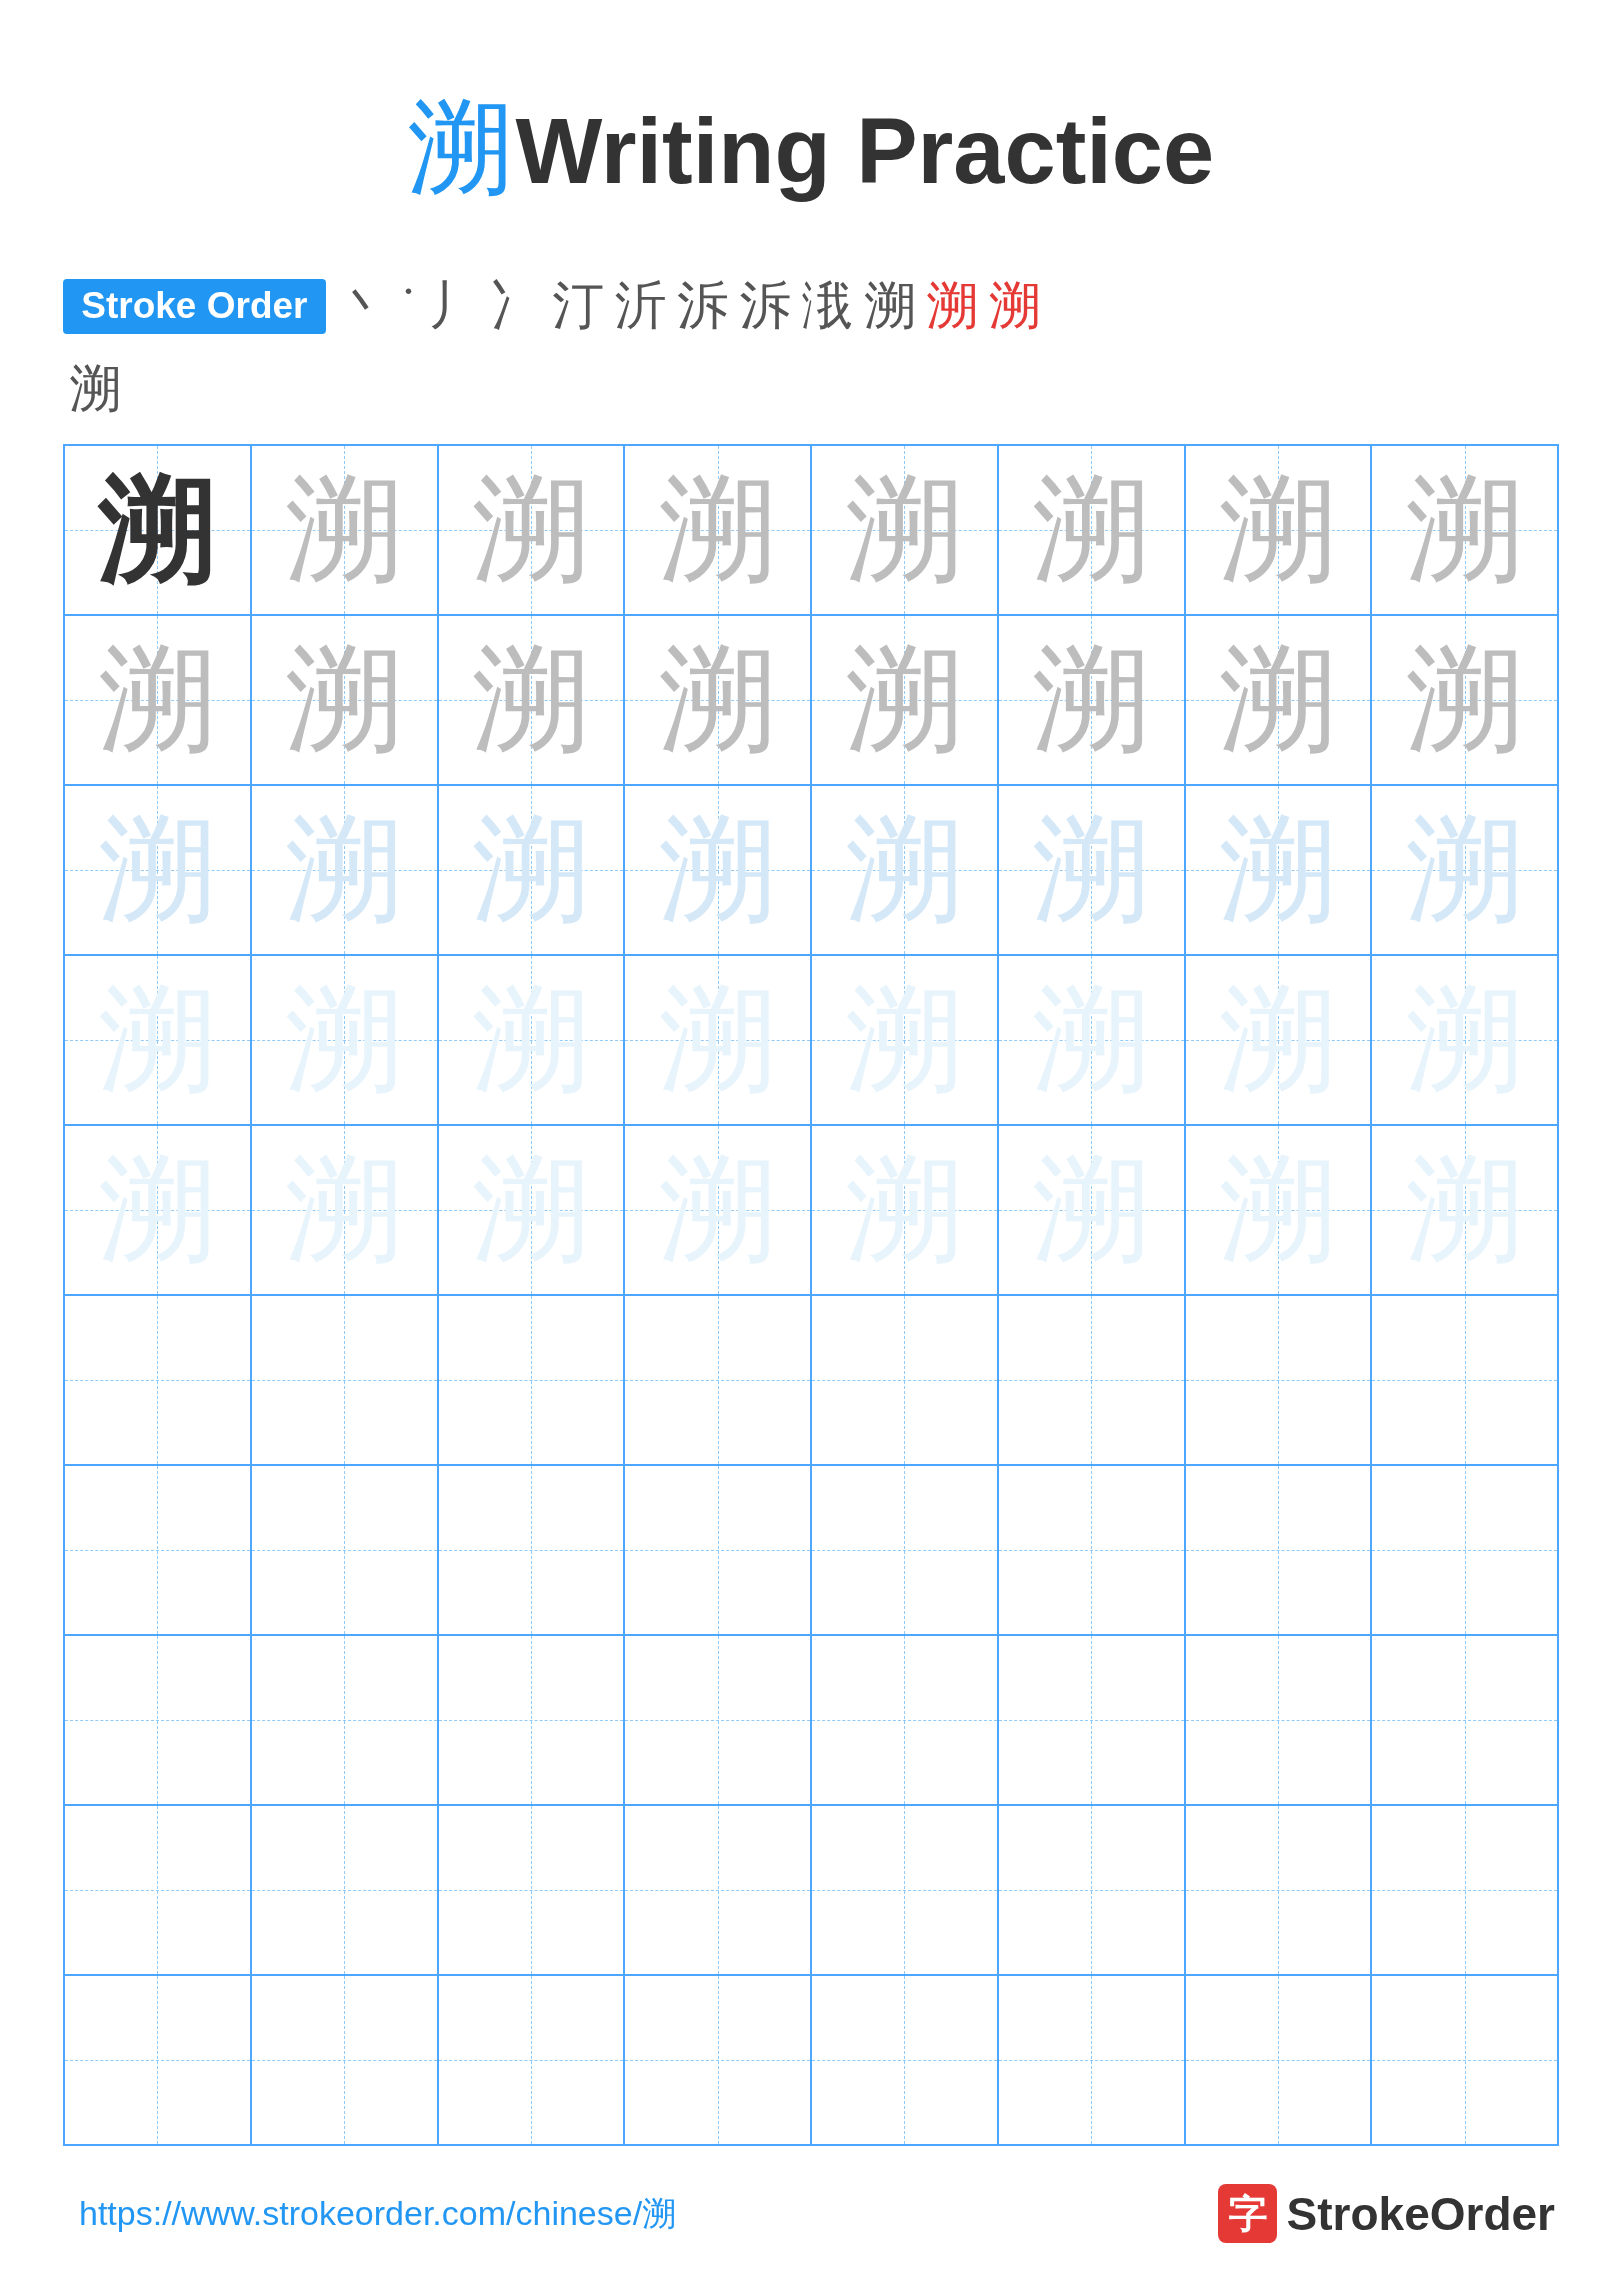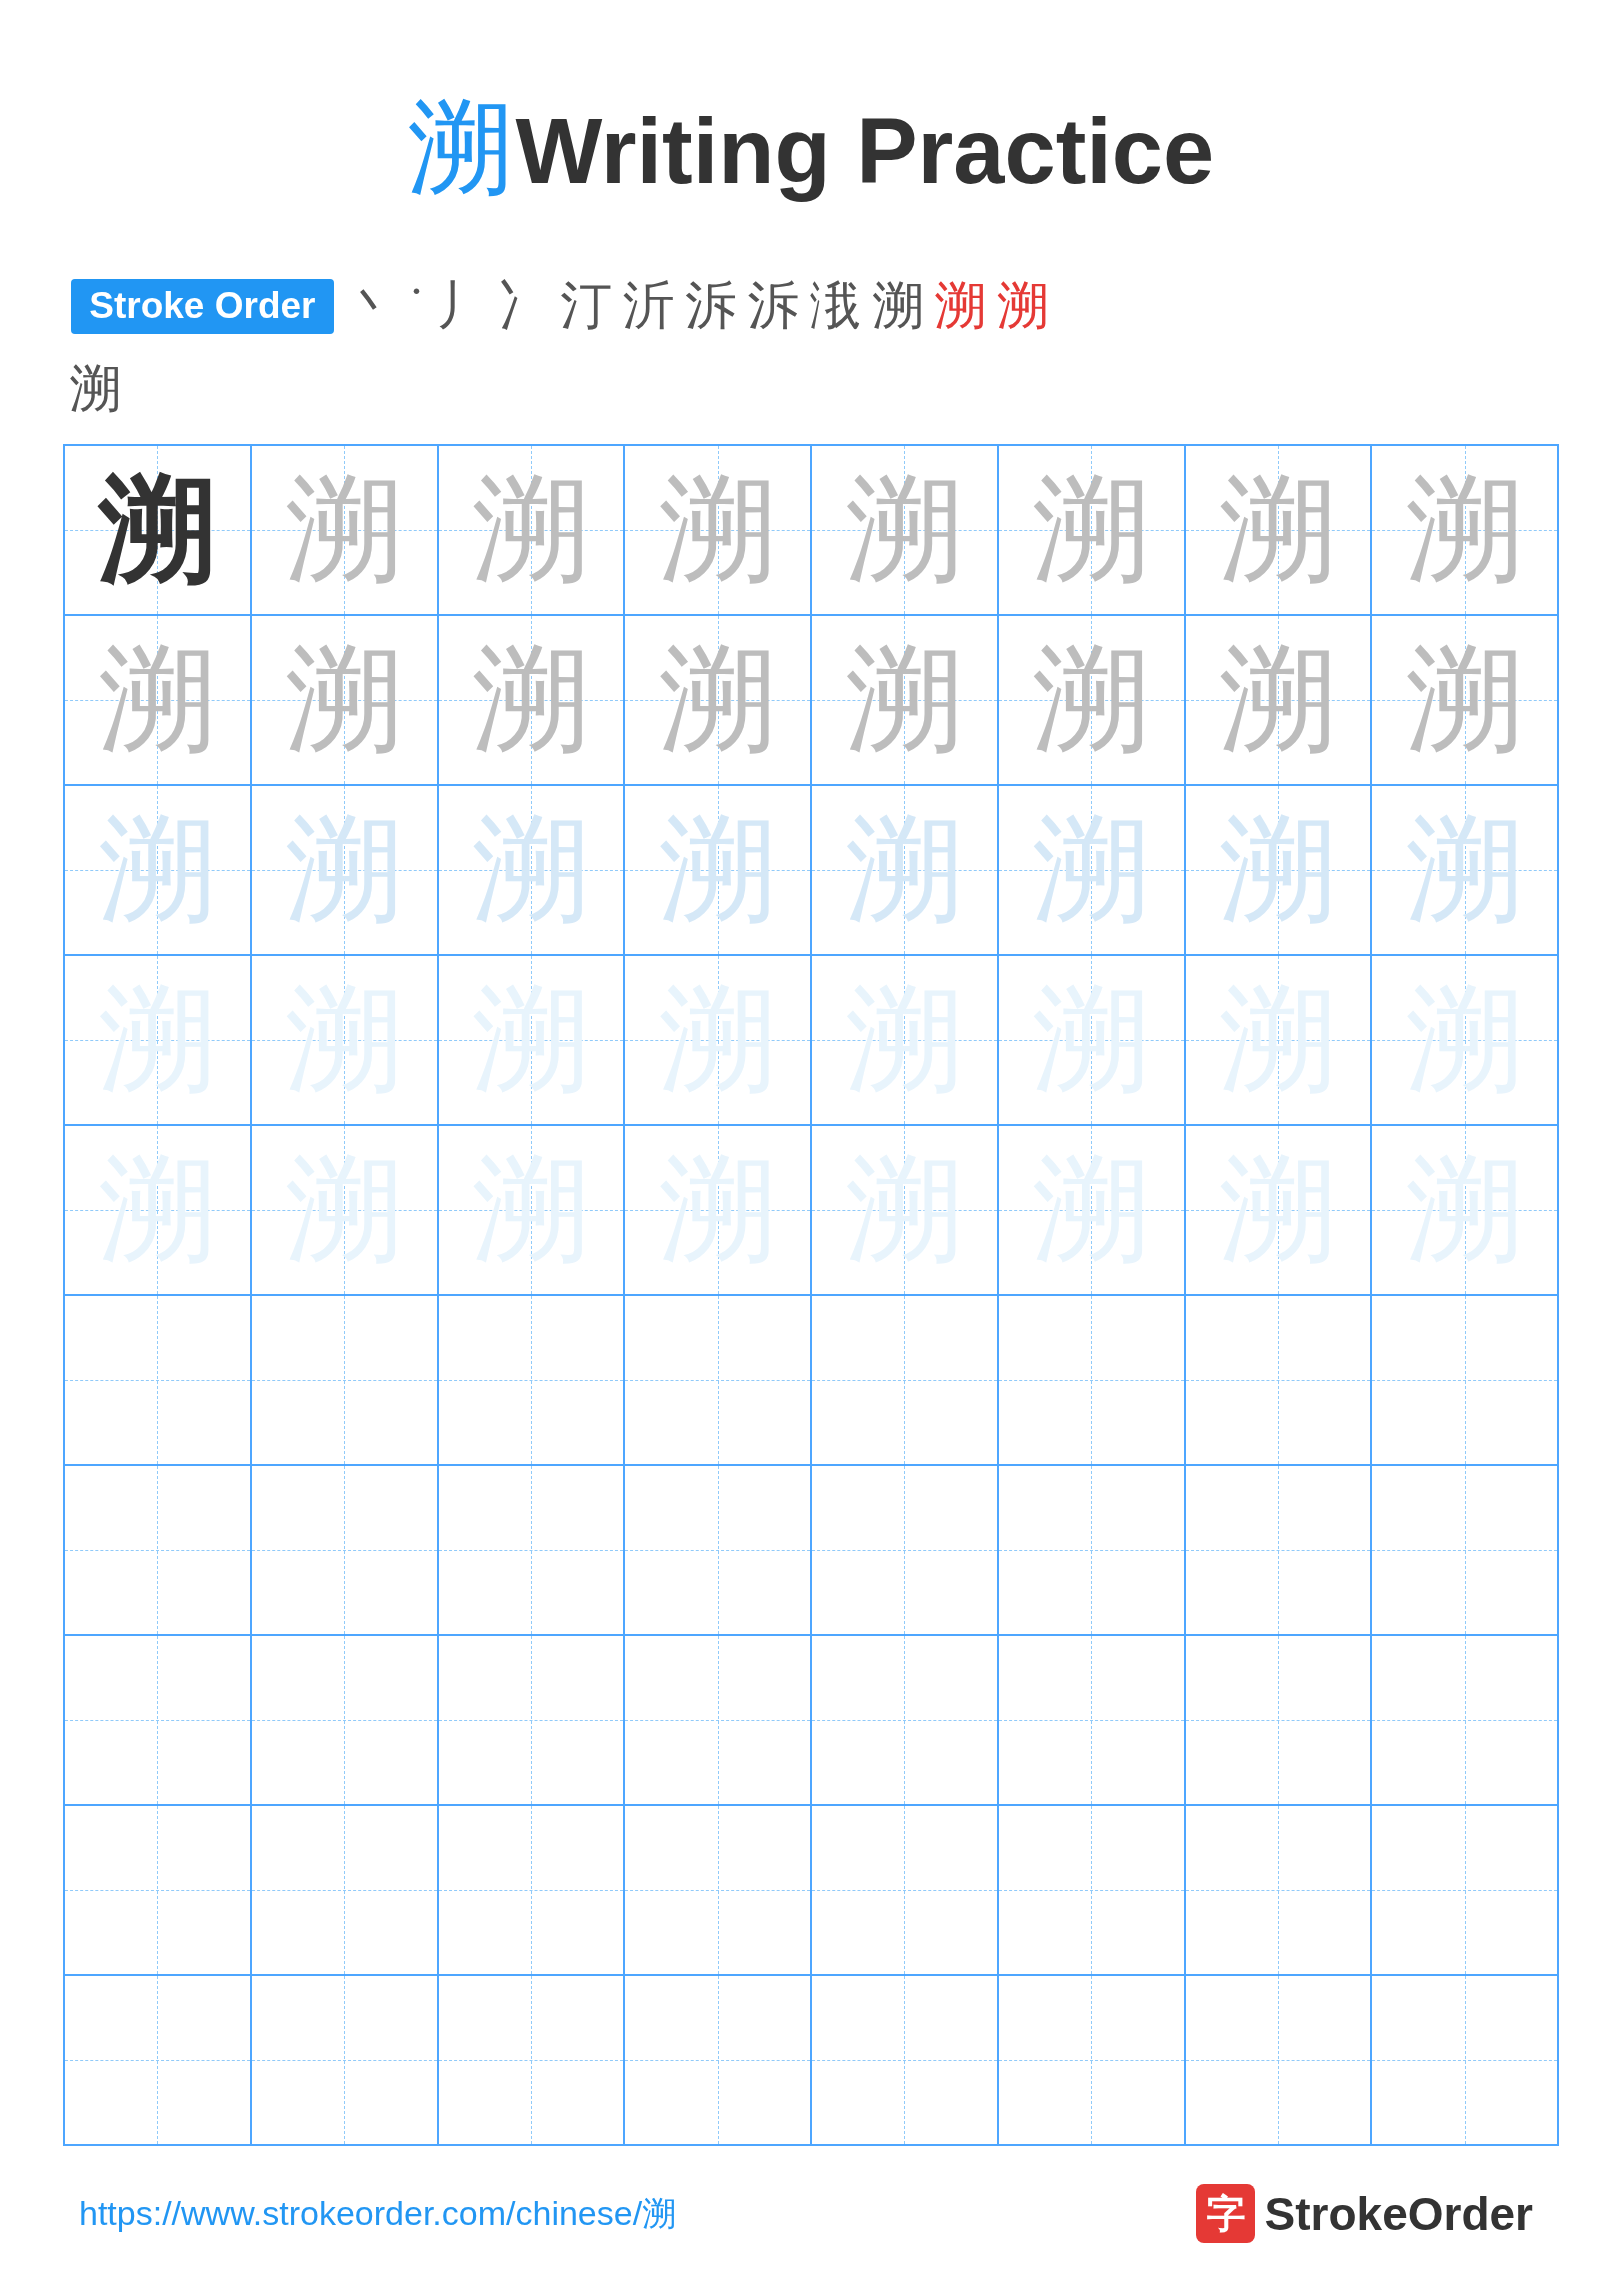--- a/index.html
+++ b/index.html
@@ -41,21 +41,20 @@
       font-weight: bold;
     }
 
     
     .stroke-order-section {
       display: flex;
       flex-wrap: wrap;
       align-items: center;
       margin-bottom: 13px;
       gap: 6.5px;
-      margin-left: 8px;
     }
 
     .stroke-order-badge {
       background: #2196F3;
       color: #fff;
       font-size: 37px;
       font-family: sans-serif;
       padding: 6.5px 18.3px;
       border-radius: 3.9px;
       white-space: nowrap;
@@ -155,21 +154,21 @@
 
     .cell-char.vlight {
       color: #e8f4fc;
     }
 
     
     .footer {
       position: absolute;
       bottom: 52px;
       left: 79px;
-      right: 89px;
+      right: 67px;
       display: flex;
       justify-content: space-between;
       align-items: center;
     }
 
     .footer-url {
       color: #2196F3;
       font-size: 34px;
       font-family: sans-serif;
     }

